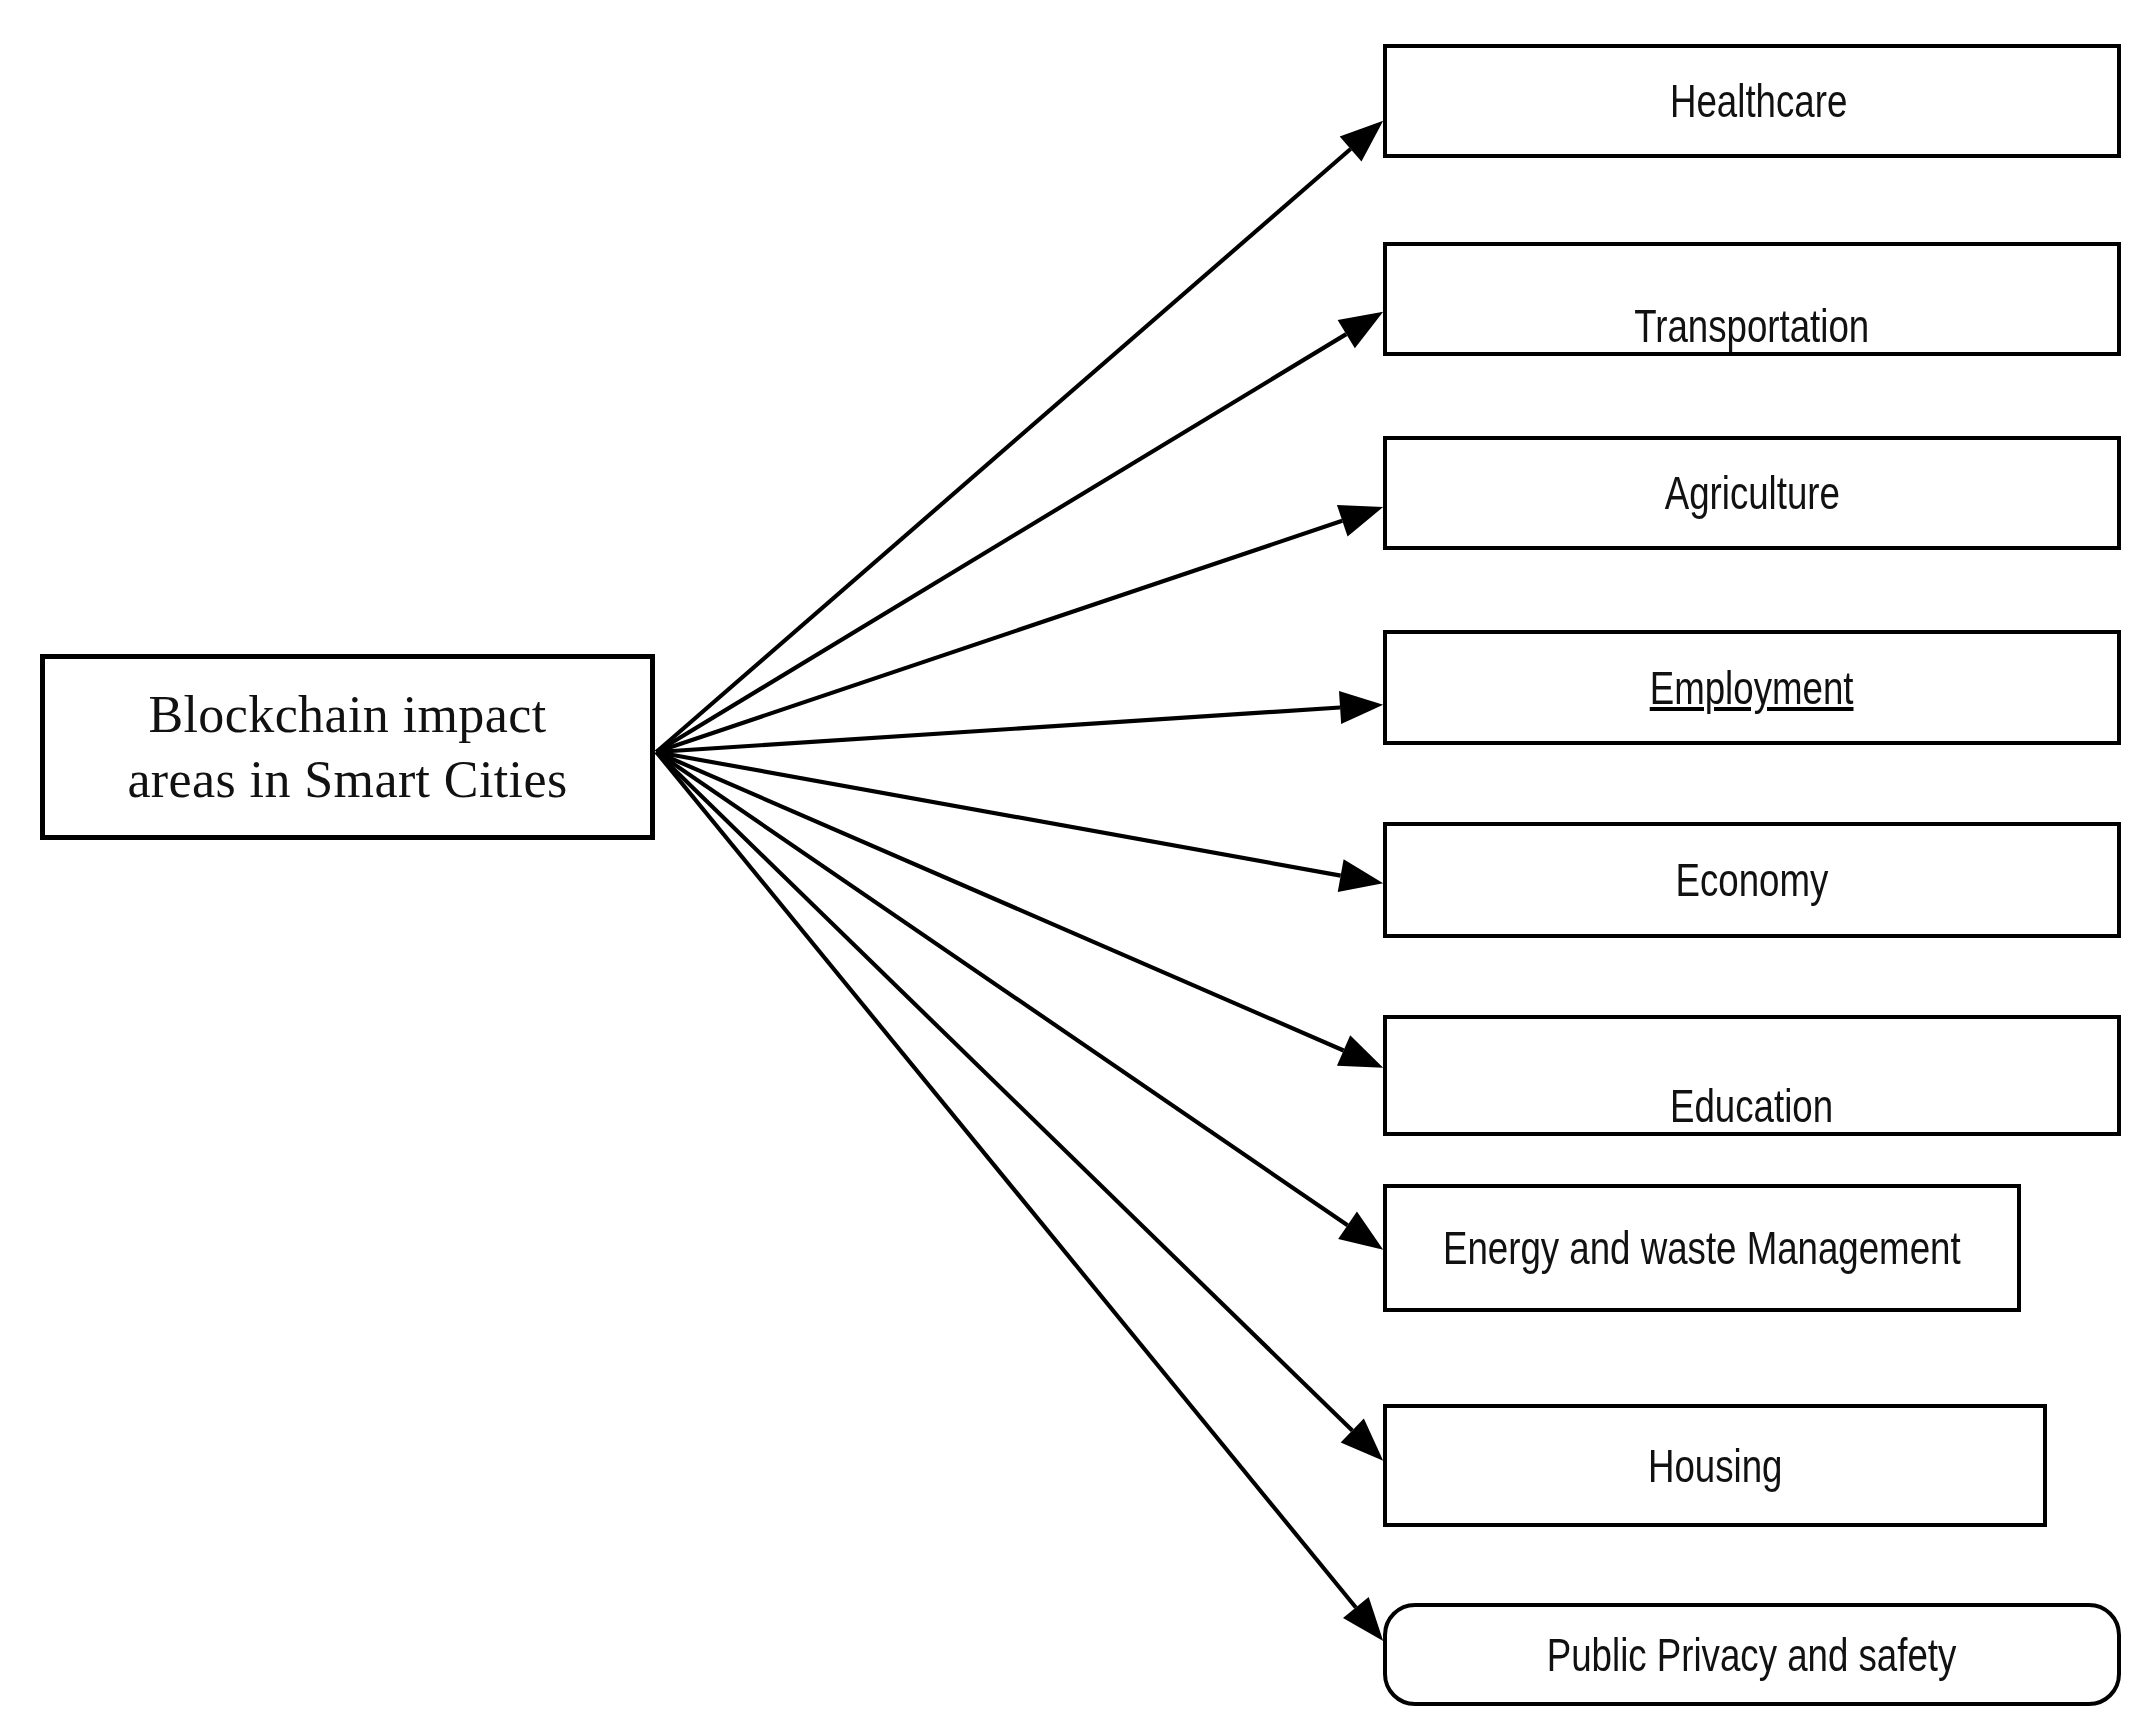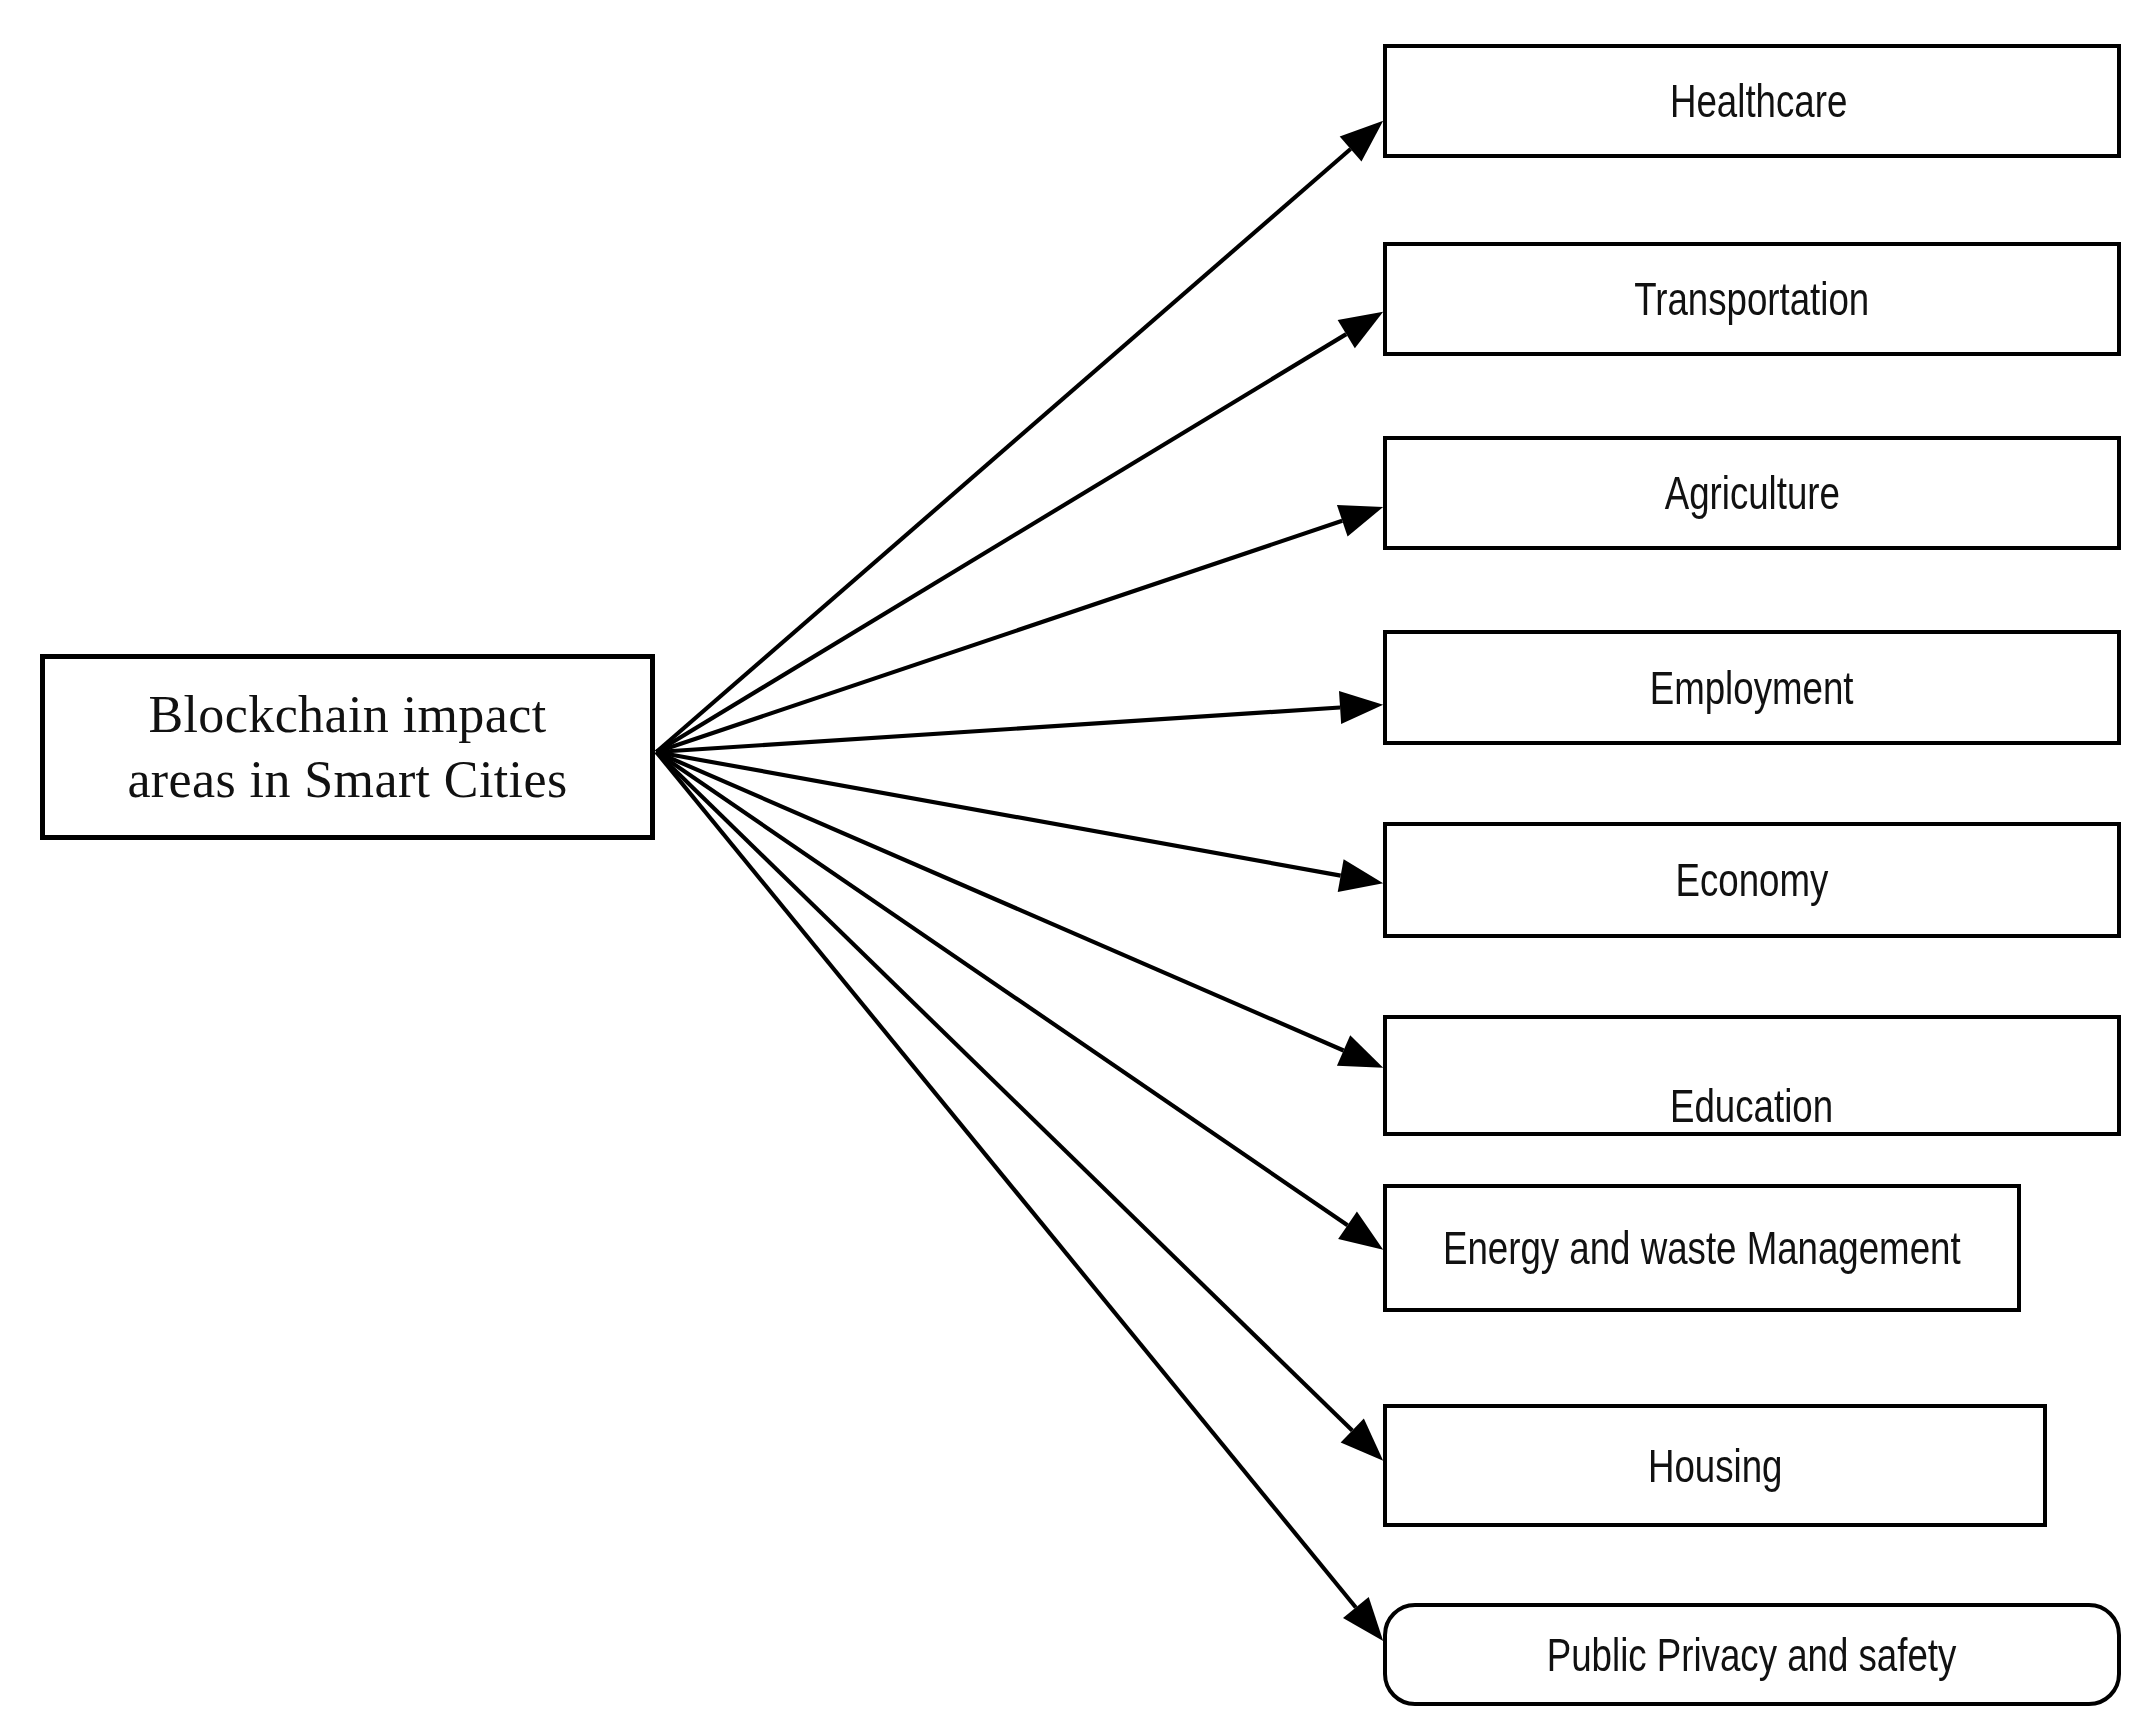--- a/index.html
+++ b/index.html
@@ -100,27 +100,27 @@
 
   <div class="node-box source-box" id="source-box" style="left: 40px; top: 654px; width: 615px; height: 186px;">
     <span class="source-label">Blockchain impact
 areas in Smart Cities</span>
   </div>
 
   <div id="target-boxes">
       <div class="node-box" style="left: 1383px; top: 44px; width: 738px; height: 114px; padding-left: 14px;">
         <span class="target-label">Healthcare</span>
       </div>
-      <div class="node-box" style="left: 1383px; top: 242px; width: 738px; height: 114px;">
+      <div class="node-box" style="left: 1383px; top: 242px; width: 738px; height: 114px; align-items: flex-end;">
         <span class="target-label">Transportation</span>
       </div>
       <div class="node-box" style="left: 1383px; top: 436px; width: 738px; height: 114px;">
         <span class="target-label">Agriculture</span>
       </div>
-      <div class="node-box" style="left: 1383px; top: 630px; width: 738px; height: 115px;">
+      <div class="node-box" style="left: 1383px; top: 630px; width: 738px; height: 115px; text-decoration: underline;">
         <span class="target-label">Employment</span>
       </div>
       <div class="node-box" style="left: 1383px; top: 822px; width: 738px; height: 116px;">
         <span class="target-label">Economy</span>
       </div>
       <div class="node-box" style="left: 1383px; top: 1015px; width: 738px; height: 121px; align-items: flex-end;">
         <span class="target-label">Education</span>
       </div>
       <div class="node-box" style="left: 1383px; top: 1184px; width: 638px; height: 128px;">
         <span class="target-label">Energy and waste Management</span>

